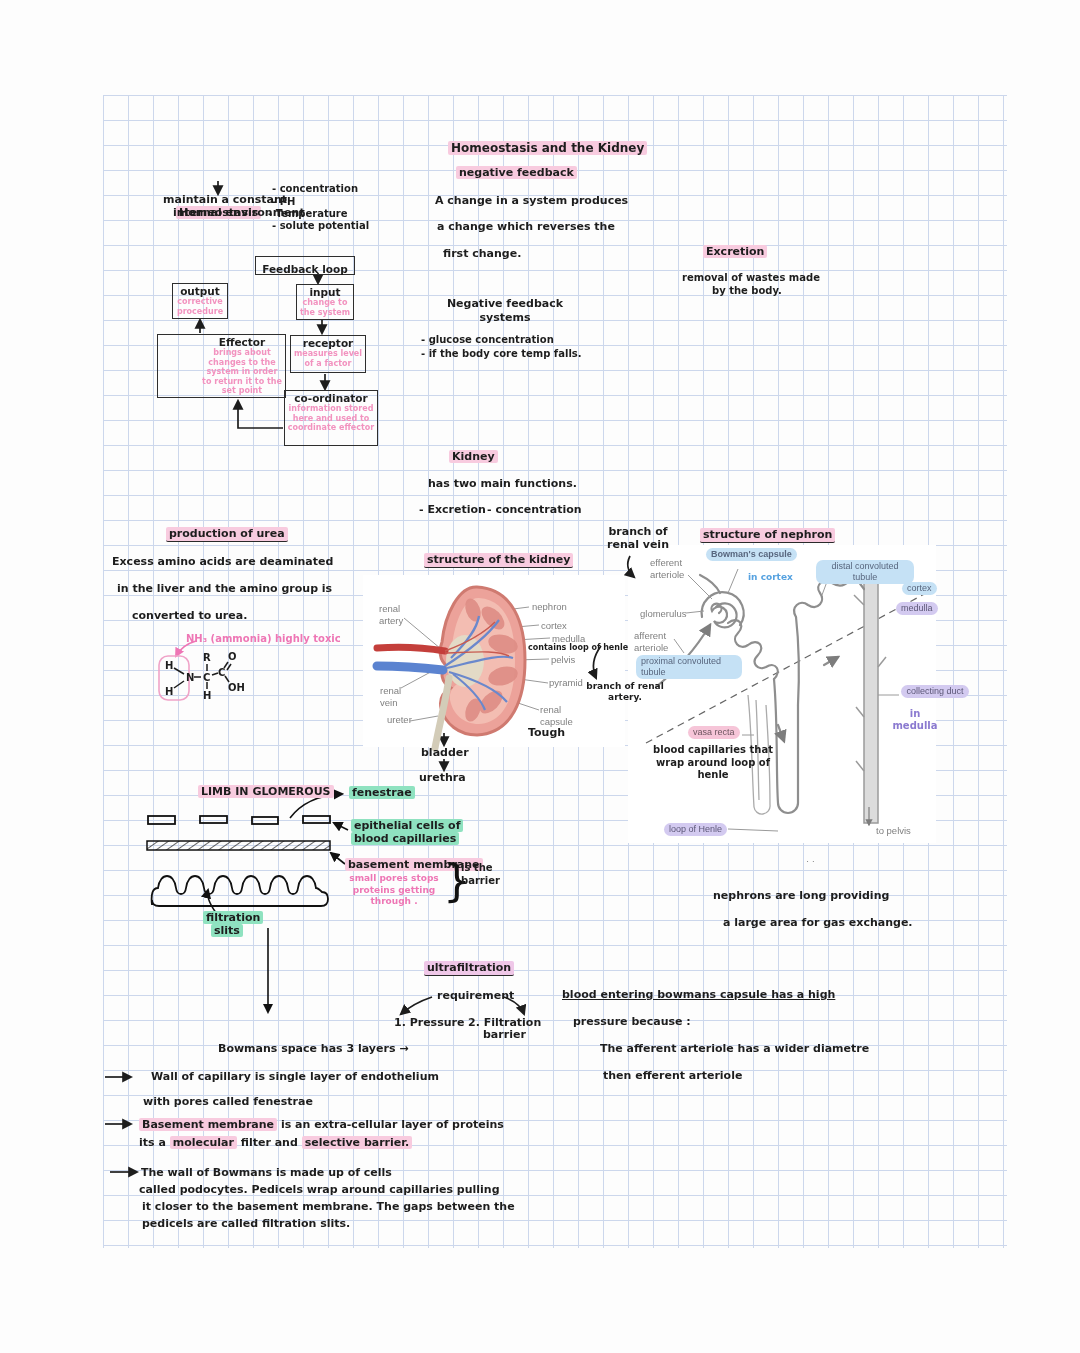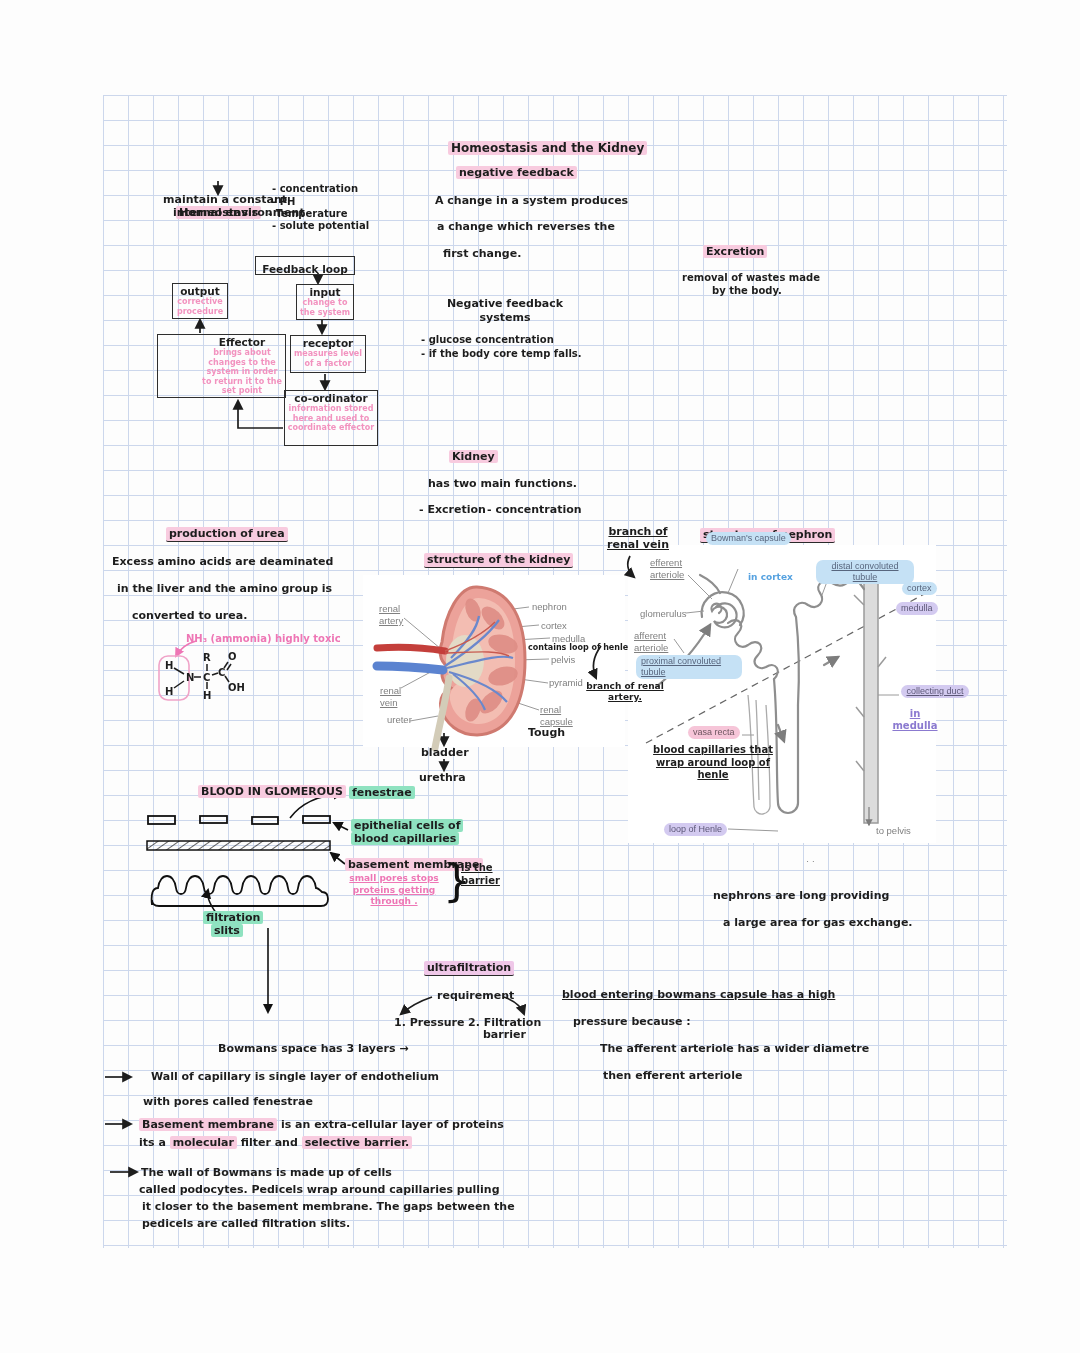--- a/index.html
+++ b/index.html
@@ -5,21 +5,21 @@
   html,body{margin:0;padding:0;}
   body{background:#ffffff;font-family:"DejaVu Sans",sans-serif;}
   #page{position:relative;width:1080px;height:1353px;background:#fdfdfd;overflow:hidden;}
   #grid{position:absolute;left:103px;top:95px;width:904px;height:1153px;
     background-image:linear-gradient(to right,#ccd7ec 1px,transparent 1px),
                      linear-gradient(to bottom,#ccd7ec 1px,transparent 1px);
     background-size:25px 25px;z-index:0;}
   .a{position:absolute;white-space:nowrap;}
   .hw{font-family:"DejaVu Sans",sans-serif;font-weight:700;color:#1d1d1d;font-size:11px;line-height:1.3;z-index:3;}
   .s10{font-size:10px;} .s9{font-size:9px;} .s8{font-size:8px;} .s12{font-size:12px;}
-  .wrap{white-space:normal;text-decoration:underline;}
+  .wrap{white-space:normal;}
   .ctr{text-align:center;}
   .hl{background:#f8cbdf;padding:0 3px;border-radius:2px;}
   .hlp{background:#efc7e8;padding:0 3px;border-radius:2px;}
   .hlg{background:#8fe2c0;padding:0 3px;border-radius:2px;}
   .und{border-bottom:1.6px solid #2a2a2a;padding-bottom:1px;}
   .pink{color:#ee76b5;} .purple{color:#8b7ad0;} .blue{color:#56a2e0;}
   .gray{font-family:"Liberation Sans",sans-serif;font-weight:400;color:#808080;font-size:9.5px;line-height:1.25;z-index:3;}
   .tiny{font-size:7px;color:#8a8a8a;font-family:"Liberation Sans",sans-serif;font-weight:400;}
   .chip{font-family:"Liberation Sans",sans-serif;font-weight:400;font-size:9px;line-height:1.2;
         padding:1px 5px;border-radius:7px;color:#58667e;z-index:3;}
@@ -251,21 +251,21 @@
         <path d="M46,94 L56,108"></path>
         <path d="M96,118 L104,112"></path>
       <path d="M250,150 L271,150"></path>
         <path d="M114,190 L126,190"></path>
         <path d="M100,284 L150,286"></path>
     </g>
     <path d="M241,262 L241,280" stroke="#7d7d7d" stroke-width="1.2" fill="none" marker-end="url(#ahg)"></path>
   </svg>
 
   <div class="a gray wrap" style="left:650px;top:557px;width:60px;"><span>efferent arteriole</span></div>
-  <div class="a chip cblue" style="left:706px;top:532px;">Bowman's capsule</div>
+  <div class="a chip cblue" style="left:706px;top:548px;font-weight:bold;">Bowman's capsule</div>
   <div class="a hw s9 blue" style="left:748px;top:572px;">in cortex</div>
   <div class="a chip cblue wrap ctr" style="left:816px;top:560px;width:88px;"><span>distal convoluted tubule</span></div>
   <div class="a chip cblue" style="left:902px;top:582px;">cortex</div>
   <div class="a chip cpurple" style="left:896px;top:602px;">medulla</div>
   <div class="a gray" style="left:640px;top:608px;">glomerulus</div>
   <div class="a gray wrap" style="left:634px;top:630px;width:56px;"><span>afferent arteriole</span></div>
   <div class="a chip cblue wrap" style="left:636px;top:655px;width:96px;"><span>proximal convoluted tubule</span></div>
   <div class="a hw s9 ctr wrap" style="left:585px;top:681px;width:80px;line-height:1.2;"><span>branch of renal artery.</span></div>
   <div class="a chip cpurple wrap ctr" style="left:901px;top:685px;width:58px;"><span>collecting duct</span></div>
   <div class="a hw s10 purple ctr wrap" style="left:888px;top:708px;width:54px;line-height:1.2;"><span>in medulla</span></div>
@@ -273,21 +273,21 @@
   <div class="a hw s10 ctr wrap" style="left:648px;top:744px;width:130px;line-height:1.25;"><span>blood capillaries that wrap around loop of henle</span></div>
   <div class="a tiny" style="left:714px;top:786px;">DESCENDING LIMB</div>
   <div class="a tiny" style="left:811px;top:786px;">ASCENDING LIMB</div>
   <div class="a chip cpurple" style="left:664px;top:823px;">loop of Henle</div>
   <div class="a gray" style="left:876px;top:825px;">to pelvis</div>
   <div class="a gray" style="left:806px;top:855px;">·  ·</div>
 
   <div class="a hw" style="left:713px;top:889px;">nephrons are long providing</div>
   <div class="a hw" style="left:723px;top:916px;">a large area for gas exchange.</div>
 
-  <div class="a hw" style="left:198px;top:785px;z-index:3;"><span class="hl">BLOOD IN GLOMEROUS</span></div>
+  <div class="a hw" style="left:198px;top:785px;z-index:3;"><span class="hl">LIMB IN GLOMEROUS</span></div>
 
   <svg class="a" style="left:140px;top:780px;z-index:2;" width="345" height="245" viewBox="0 0 345 245">
     <defs>
       <pattern id="hatch" width="6" height="8" patternUnits="userSpaceOnUse" patternTransform="rotate(55)">
         <line x1="0" y1="0" x2="0" y2="8" stroke="#222" stroke-width="1.4"></line>
       </pattern>
       <marker id="ahb" viewBox="0 0 10 10" refX="8" refY="5" markerWidth="6.5" markerHeight="6.5" orient="auto-start-reverse">
         <path d="M0,0 L10,5 L0,10 z" fill="#111"></path>
       </marker>
     </defs>

